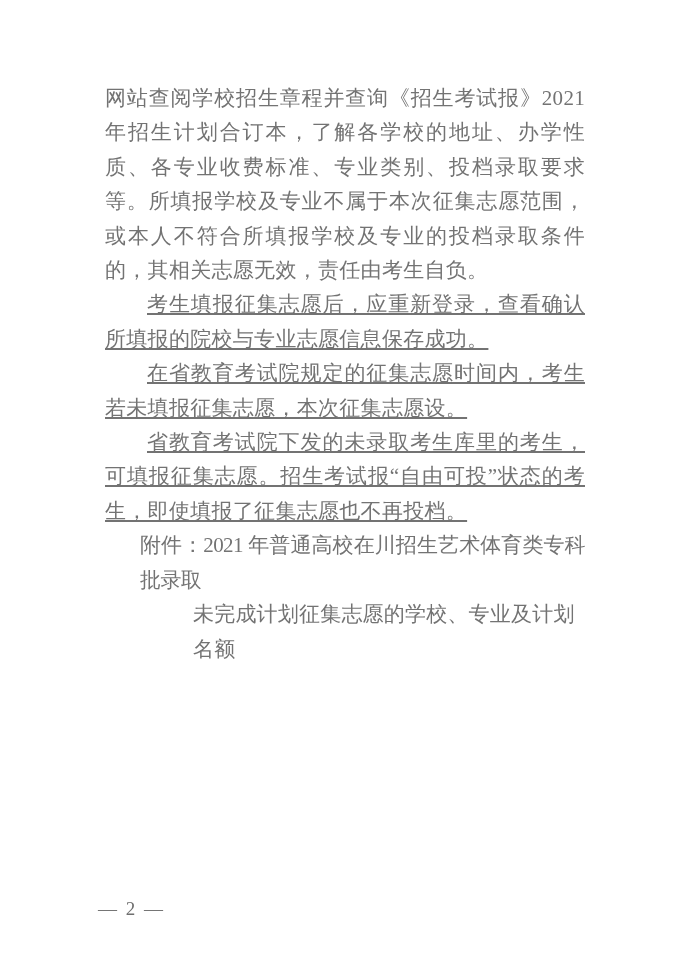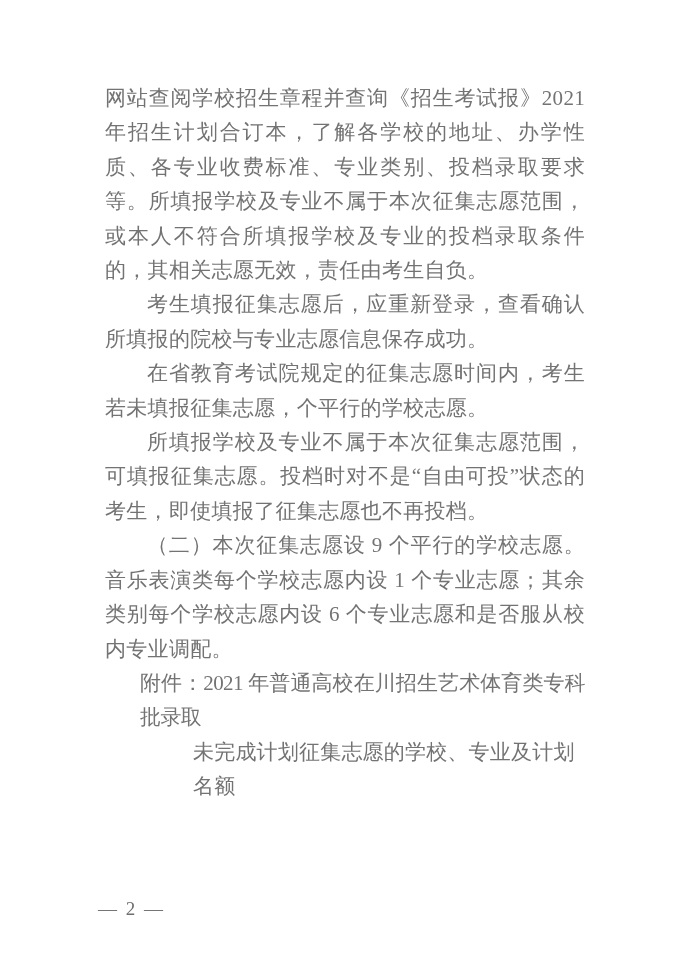--- a/index.html
+++ b/index.html
@@ -33,20 +33,21 @@
     font-size: 21px;
     line-height: 34.4px;
     color: #737373;
     font-weight: normal;
     text-align: justify;
     text-justify: inter-ideograph;
     letter-spacing: 0.3px;
   }
   .para-indent {
     text-indent: 42px;
+    text-decoration: underline;
   }
   .section-heading {
     font-family: "Liberation Sans", "DejaVu Sans", sans-serif;
     font-weight: bold;
     color: #3d3d3d;
     margin-left: 32px !important;
     text-align: left !important;
     font-size: 21.5px !important;
   }
   .attach-line-1 {
@@ -70,21 +71,20 @@
     font-family: "Liberation Serif", "DejaVu Serif", serif;
   }
 </style>
 </head>
 <body>
 
 <div class="page">
   <div class="content">
     <p class="para">网站查阅学校招生章程并查询《招生考试报》2021 年招生计划合订本，了解各学校的地址、办学性质、各专业收费标准、专业类别、投档录取要求等。所填报学校及专业不属于本次征集志愿范围，或本人不符合所填报学校及专业的投档录取条件的，其相关志愿无效，责任由考生自负。</p>
     <p class="para para-indent">考生填报征集志愿后，应重新登录，查看确认所填报的院校与专业志愿信息保存成功。</p>
-    <p class="para para-indent">在省教育考试院规定的征集志愿时间内，考生若未填报征集志愿，个平行的学校志愿。</p>
-    <p class="para para-indent">所填报学校及专业不属于本次征集志愿范围，可填报征集志愿。投档时对不是“自由可投”状态的考生，即使填报了征集志愿也不再投档。</p>
-    <p class="para para-indent">（二）本次征集志愿设 9 个平行的学校志愿。音乐表演类每个学校志愿内设 1 个专业志愿；其余类别每个学校志愿内设 6 个专业志愿和是否服从校内专业调配。</p>
+    <p class="para para-indent">在省教育考试院规定的征集志愿时间内，考生若未填报征集志愿，本次征集志愿设。</p>
+    <p class="para para-indent">省教育考试院下发的未录取考生库里的考生，可填报征集志愿。招生考试报“自由可投”状态的考生，即使填报了征集志愿也不再投档。</p>
     <p class="attach-line-1">附件：2021 年普通高校在川招生艺术体育类专科批录取</p>
     <p class="attach-line-2">未完成计划征集志愿的学校、专业及计划名额</p>
 
   </div>
   <div class="page-number">— 2 —</div>
 </div>
 
 </body></html>

